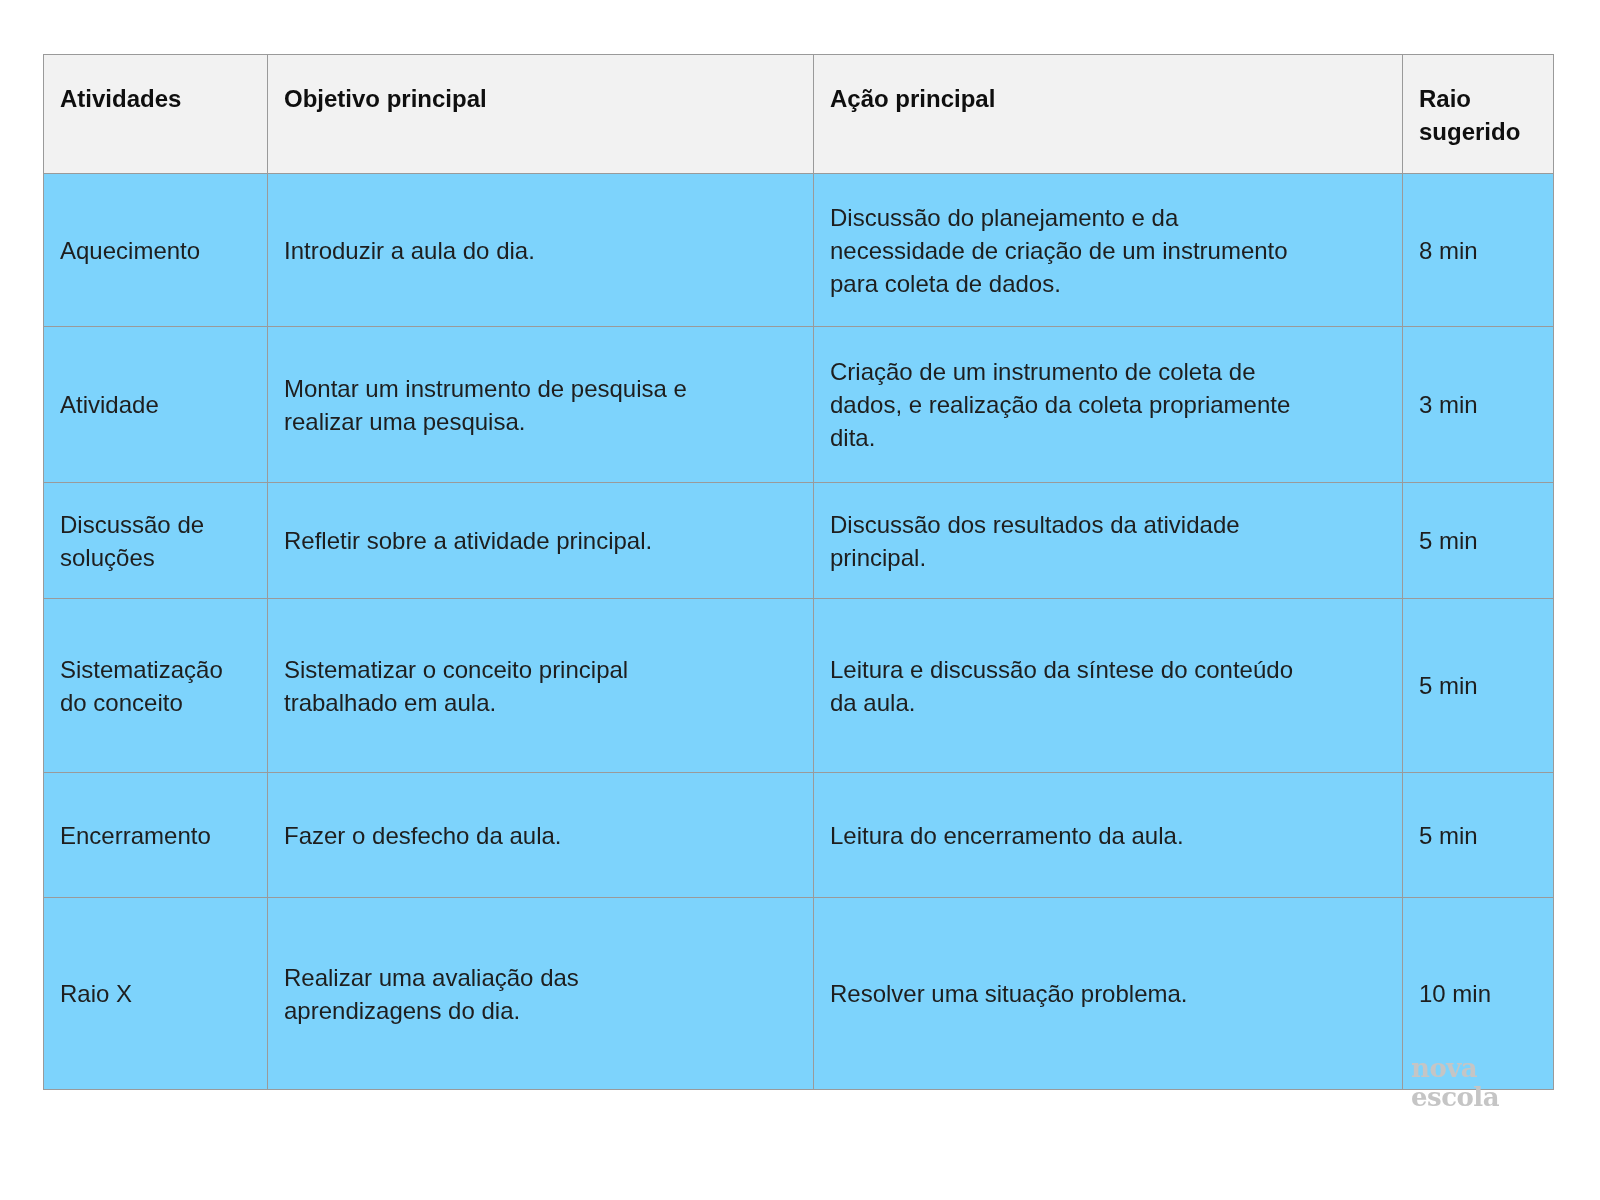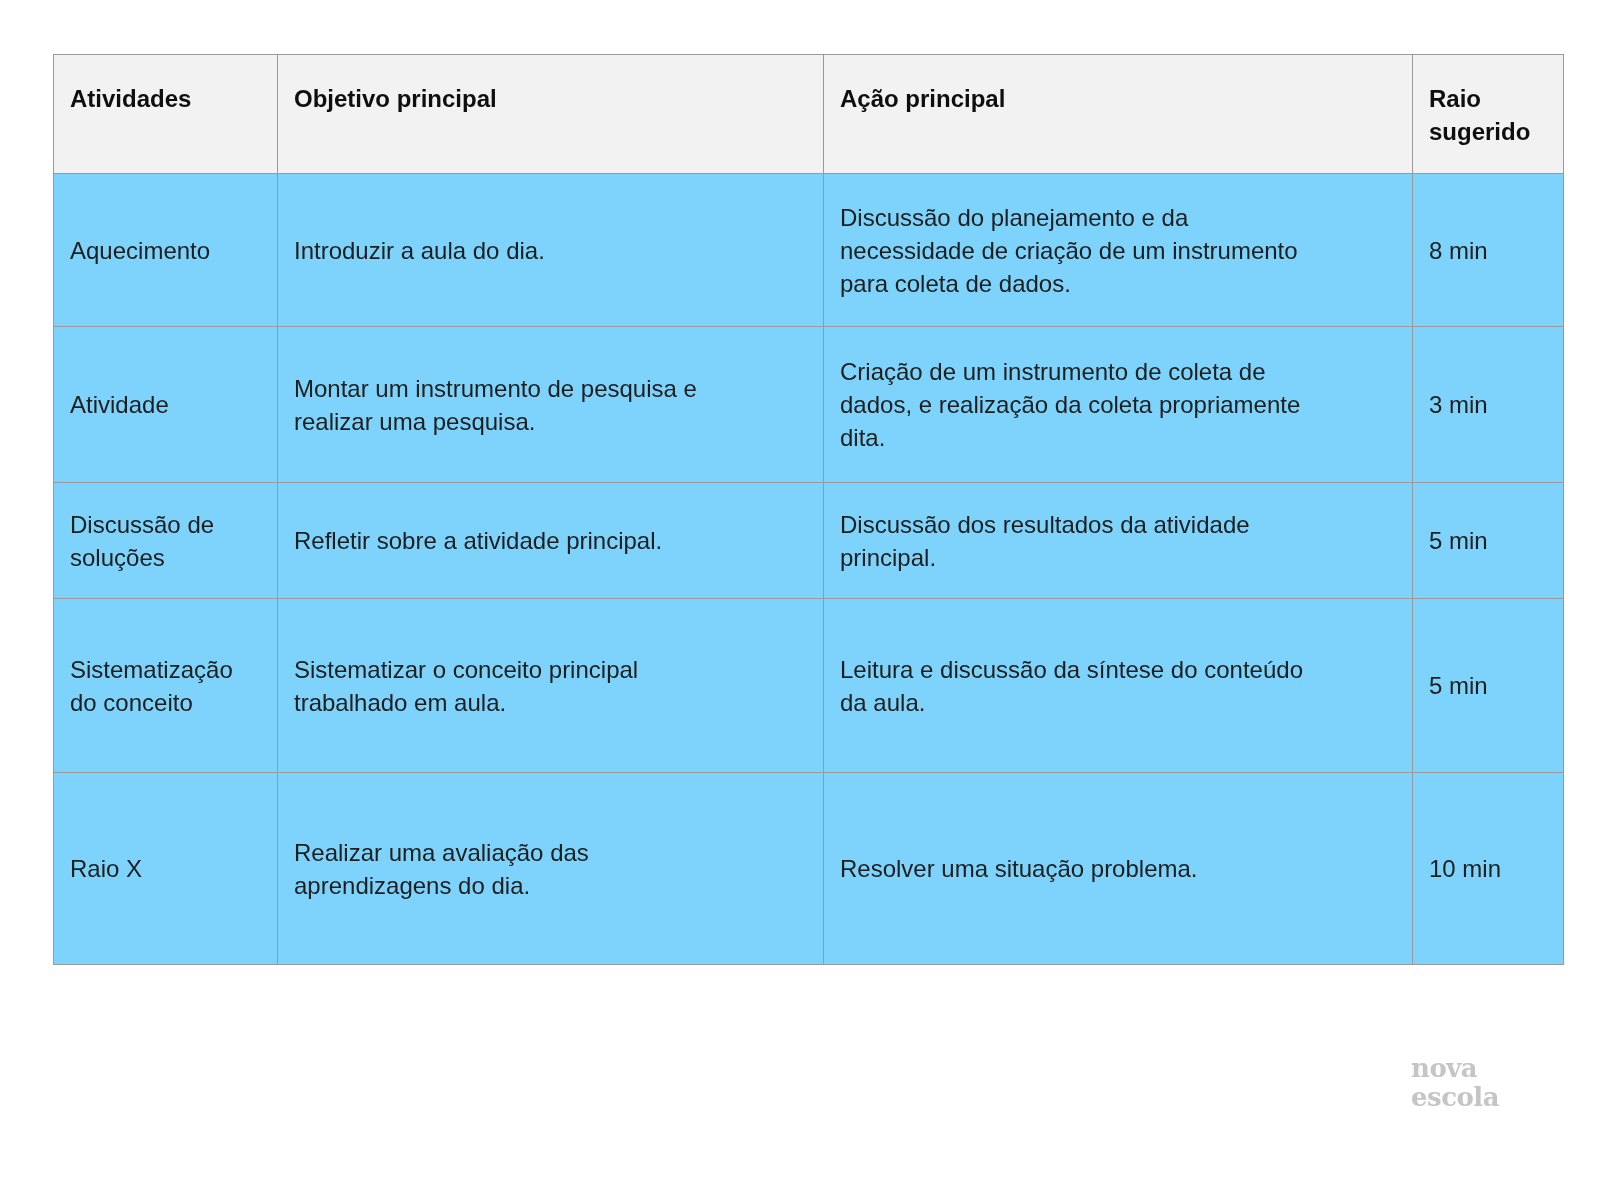--- a/index.html
+++ b/index.html
@@ -12,21 +12,21 @@
     overflow: hidden;
     font-family: "Liberation Sans", sans-serif;
   }
   .page {
     position: absolute;
     inset: 0;
     background: #ffffff;
   }
   table.plan {
     position: absolute;
-    left: 53px;
+    left: 43px;
     top: 54px;
     width: 1510px;
     border-collapse: collapse;
     table-layout: fixed;
   }
   table.plan th,
   table.plan td {
     border: 1px solid #9a9a9a;
     padding: 0 16px;
     font-size: 24px;
@@ -115,20 +115,26 @@
       </tr>
       <tr class="r3">
         <td>Sistematização
 do conceito</td>
         <td>Sistematizar o conceito principal
 trabalhado em aula.</td>
         <td>Leitura e discussão da síntese do conteúdo
 da aula.</td>
         <td>5 min</td>
       </tr>
+      <tr class="r4">
+        <td>Encerramento</td>
+        <td>Fazer o desfecho da aula.</td>
+        <td>Leitura do encerramento da aula.</td>
+        <td>5 min</td>
+      </tr>
       <tr class="r5">
         <td>Raio X</td>
         <td>Realizar uma avaliação das
 aprendizagens do dia.</td>
         <td>Resolver uma situação problema.</td>
         <td>10 min</td>
       </tr>
     </tbody>
   </table>
 

